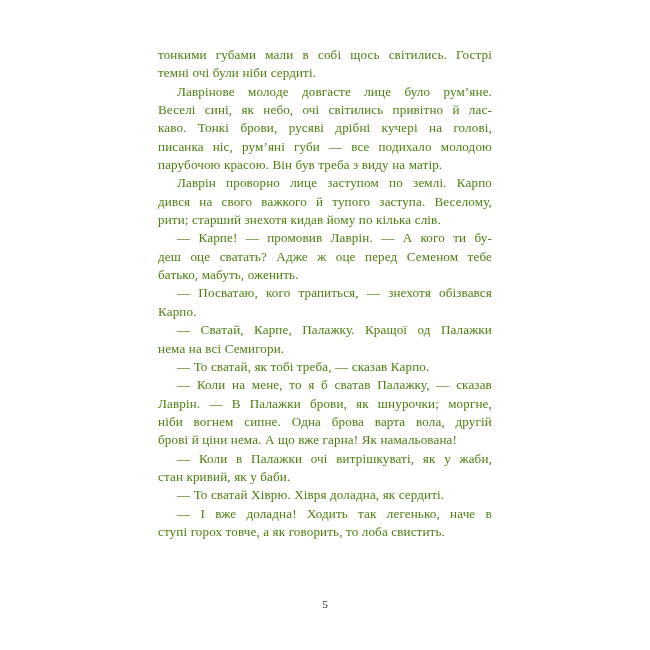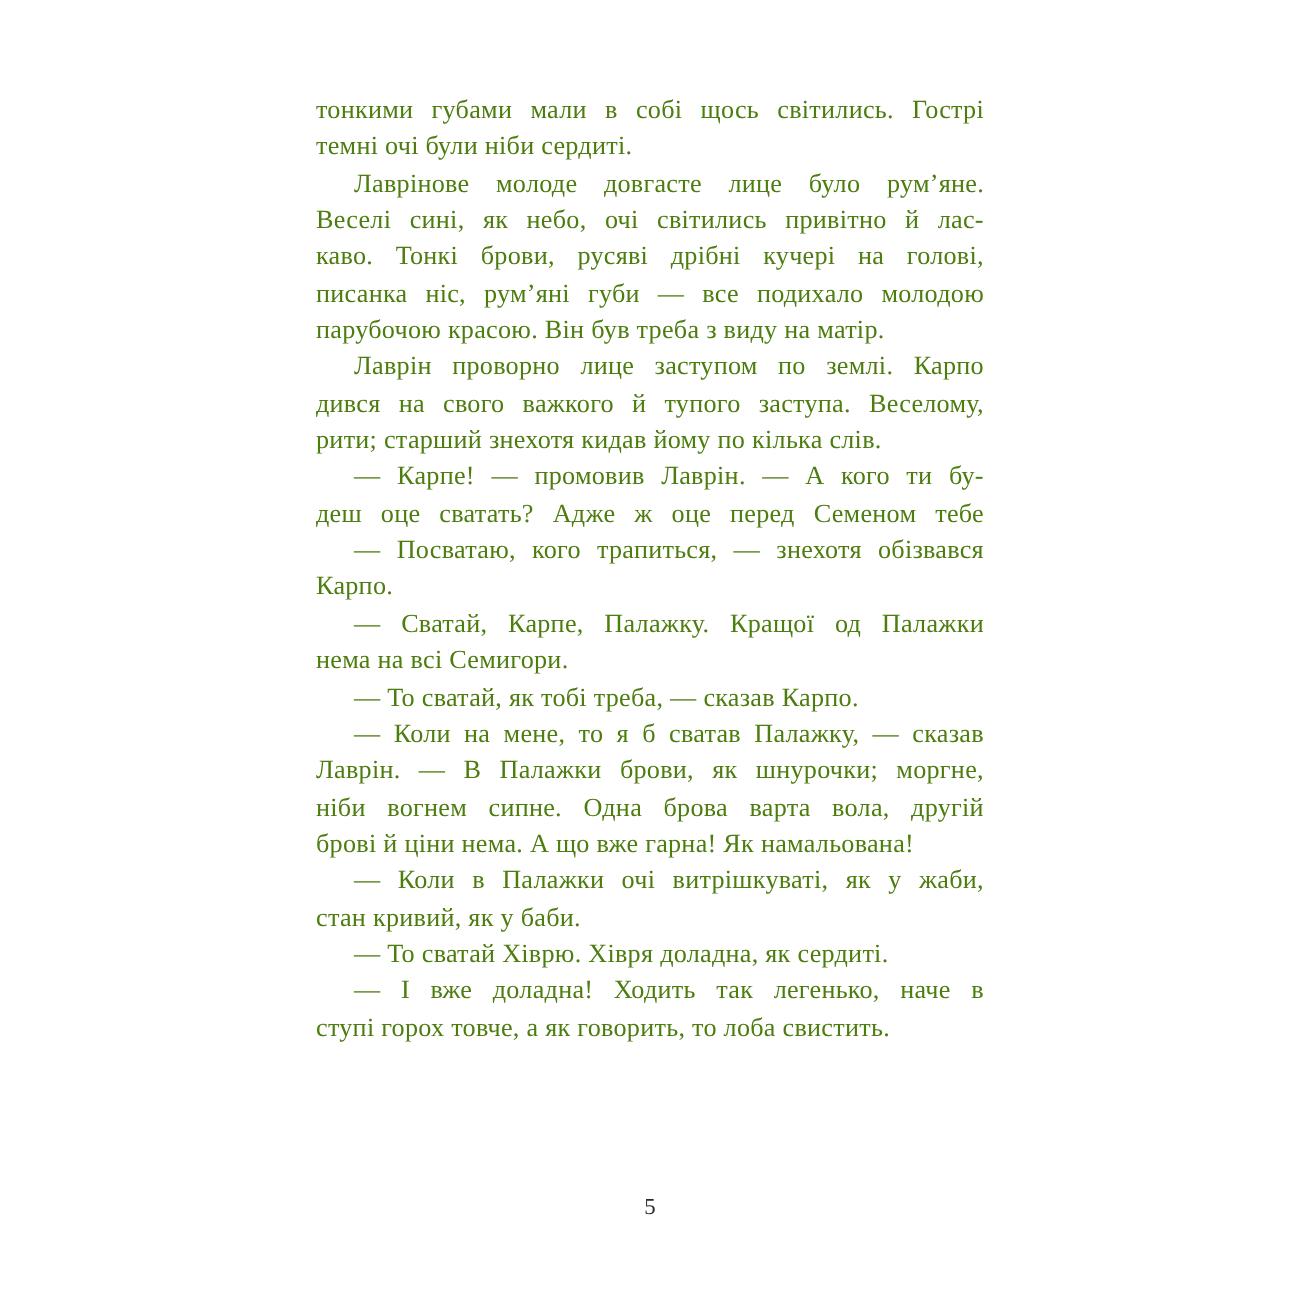--- a/index.html
+++ b/index.html
@@ -100,20 +100,21 @@
         <span class="line last"><span class="w">парубочою</span><span class="w">красою.</span><span class="w">Він</span><span class="w">був</span><span class="w">треба</span><span class="w">з</span><span class="w">виду</span><span class="w">на</span><span class="w">матір.</span></span>
       </p>
       <p class="para">
         <span class="line just indent"><span class="w">Лаврін</span><span class="w">проворно</span><span class="w">лице</span><span class="w">заступом</span><span class="w">по</span><span class="w">землі.</span><span class="w">Карпо</span></span>
         <span class="line just"><span class="w">дився</span><span class="w">на</span><span class="w">свого</span><span class="w">важкого</span><span class="w">й</span><span class="w">тупого</span><span class="w">заступа.</span><span class="w">Веселому,</span></span>
         <span class="line last"><span class="w">рити;</span><span class="w">старший</span><span class="w">знехотя</span><span class="w">кидав</span><span class="w">йому</span><span class="w">по</span><span class="w">кілька</span><span class="w">слів.</span></span>
       </p>
       <p class="para">
         <span class="line just indent"><span class="w">—</span><span class="w">Карпе!</span><span class="w">—</span><span class="w">промовив</span><span class="w">Лаврін.</span><span class="w">—</span><span class="w">А</span><span class="w">кого</span><span class="w">ти</span><span class="w">бу-</span></span>
         <span class="line just"><span class="w">деш</span><span class="w">оце</span><span class="w">сватать?</span><span class="w">Адже</span><span class="w">ж</span><span class="w">оце</span><span class="w">перед</span><span class="w">Семеном</span><span class="w">тебе</span></span>
+        <span class="line last"><span class="w">батько,</span><span class="w">мабуть,</span><span class="w">оженить.</span></span>
       </p>
       <p class="para">
         <span class="line just indent"><span class="w">—</span><span class="w">Посватаю,</span><span class="w">кого</span><span class="w">трапиться,</span><span class="w">—</span><span class="w">знехотя</span><span class="w">обізвався</span></span>
         <span class="line last"><span class="w">Карпо.</span></span>
       </p>
       <p class="para">
         <span class="line just indent"><span class="w">—</span><span class="w">Сватай,</span><span class="w">Карпе,</span><span class="w">Палажку.</span><span class="w">Кращої</span><span class="w">од</span><span class="w">Палажки</span></span>
         <span class="line last"><span class="w">нема</span><span class="w">на</span><span class="w">всі</span><span class="w">Семигори.</span></span>
       </p>
       <p class="para">

